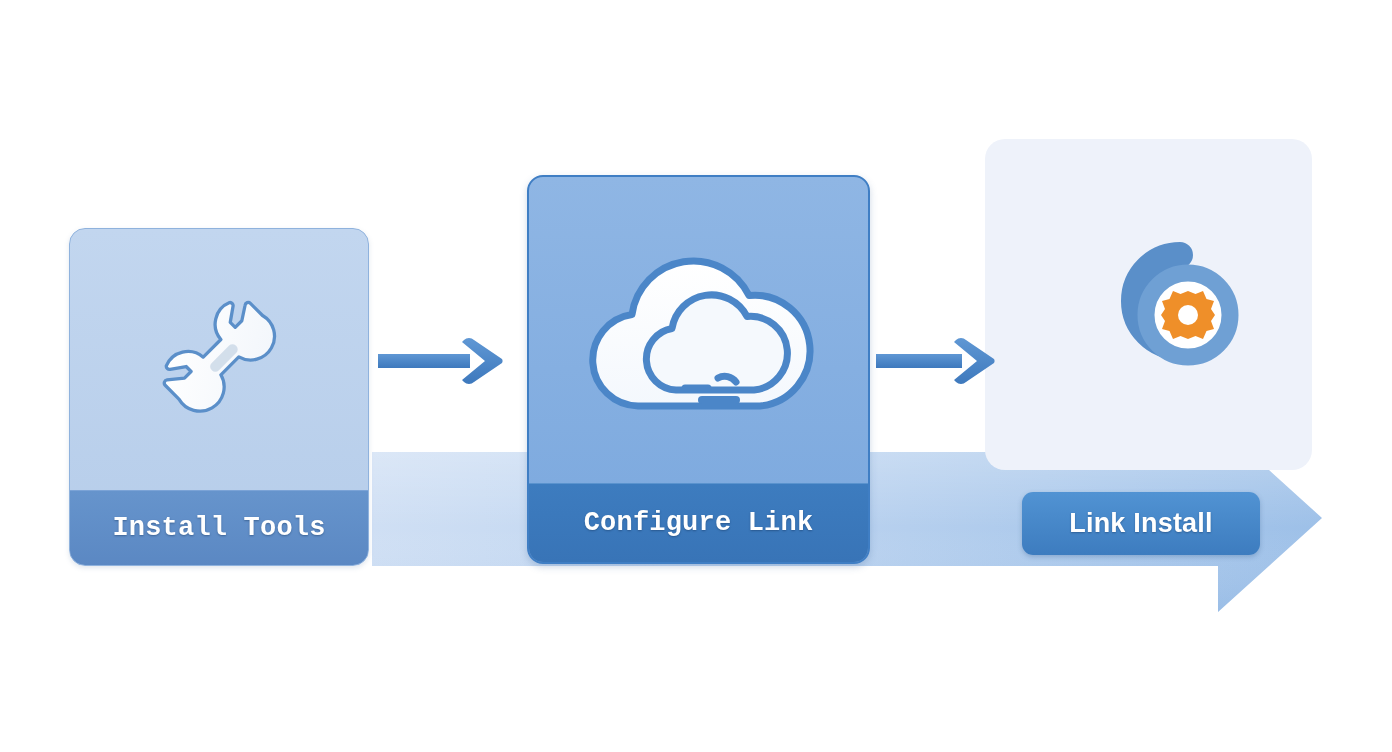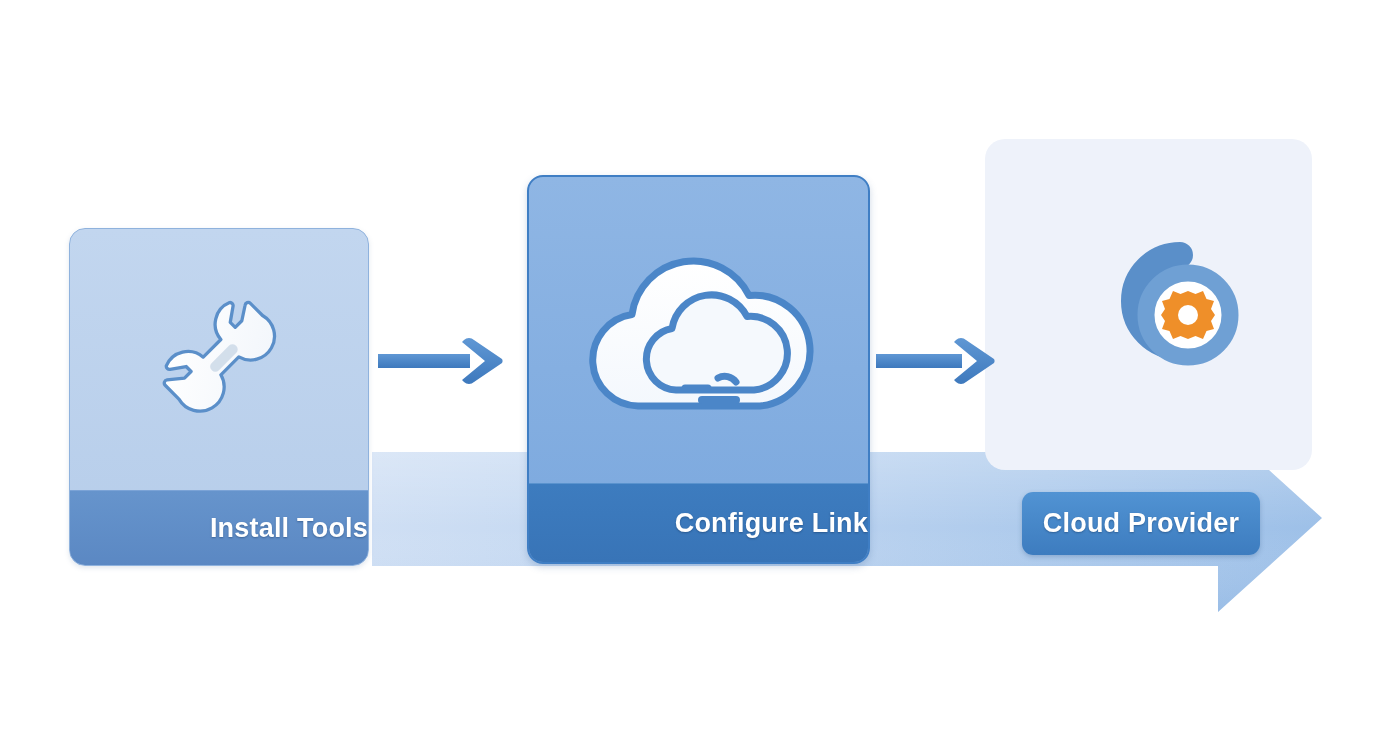--- a/index.html
+++ b/index.html
@@ -52,21 +52,22 @@
     align-items: center;
     justify-content: center;
   }
   .card-footer {
     position: absolute;
     left: 0;
     right: 0;
     bottom: 0;
     display: flex;
     align-items: center;
-    justify-content: flex-end;
+    justify-content: center;
+    font-family: Liberation Mono, monospace;
   }
   .card-label {
     color: #ffffff;
     font-size: 27px;
     font-weight: bold;
     letter-spacing: .2px;
     text-shadow: 0 1px 2px rgba(20,50,90,.45);
     white-space: nowrap;
   }
 
@@ -266,16 +267,16 @@
           <g transform="translate(126,94)">
             <path d="M0,-24 L7.5,-21 L15,-24 L18.5,-16 L26,-14 L23,-6 L27,0 L23,6 L26,14 L18.5,16 L15,24 L7.5,21 L0,24 L-7.5,21 L-15,24 L-18.5,16 L-26,14 L-23,6 L-27,0 L-23,-6 L-26,-14 L-18.5,-16 L-15,-24 L-7.5,-21 Z" fill="#ef8f29"></path>
             <circle cx="0" cy="0" r="10" fill="#ffffff"></circle>
           </g>
         </svg>
       </span>
     </div>
   </div>
 
   <div id="badge-provider">
-    <span class="card-label">Cloud Provider</span>
+    <span class="card-label">Link Install</span>
   </div>
 
 </div>
 
 </body></html>

